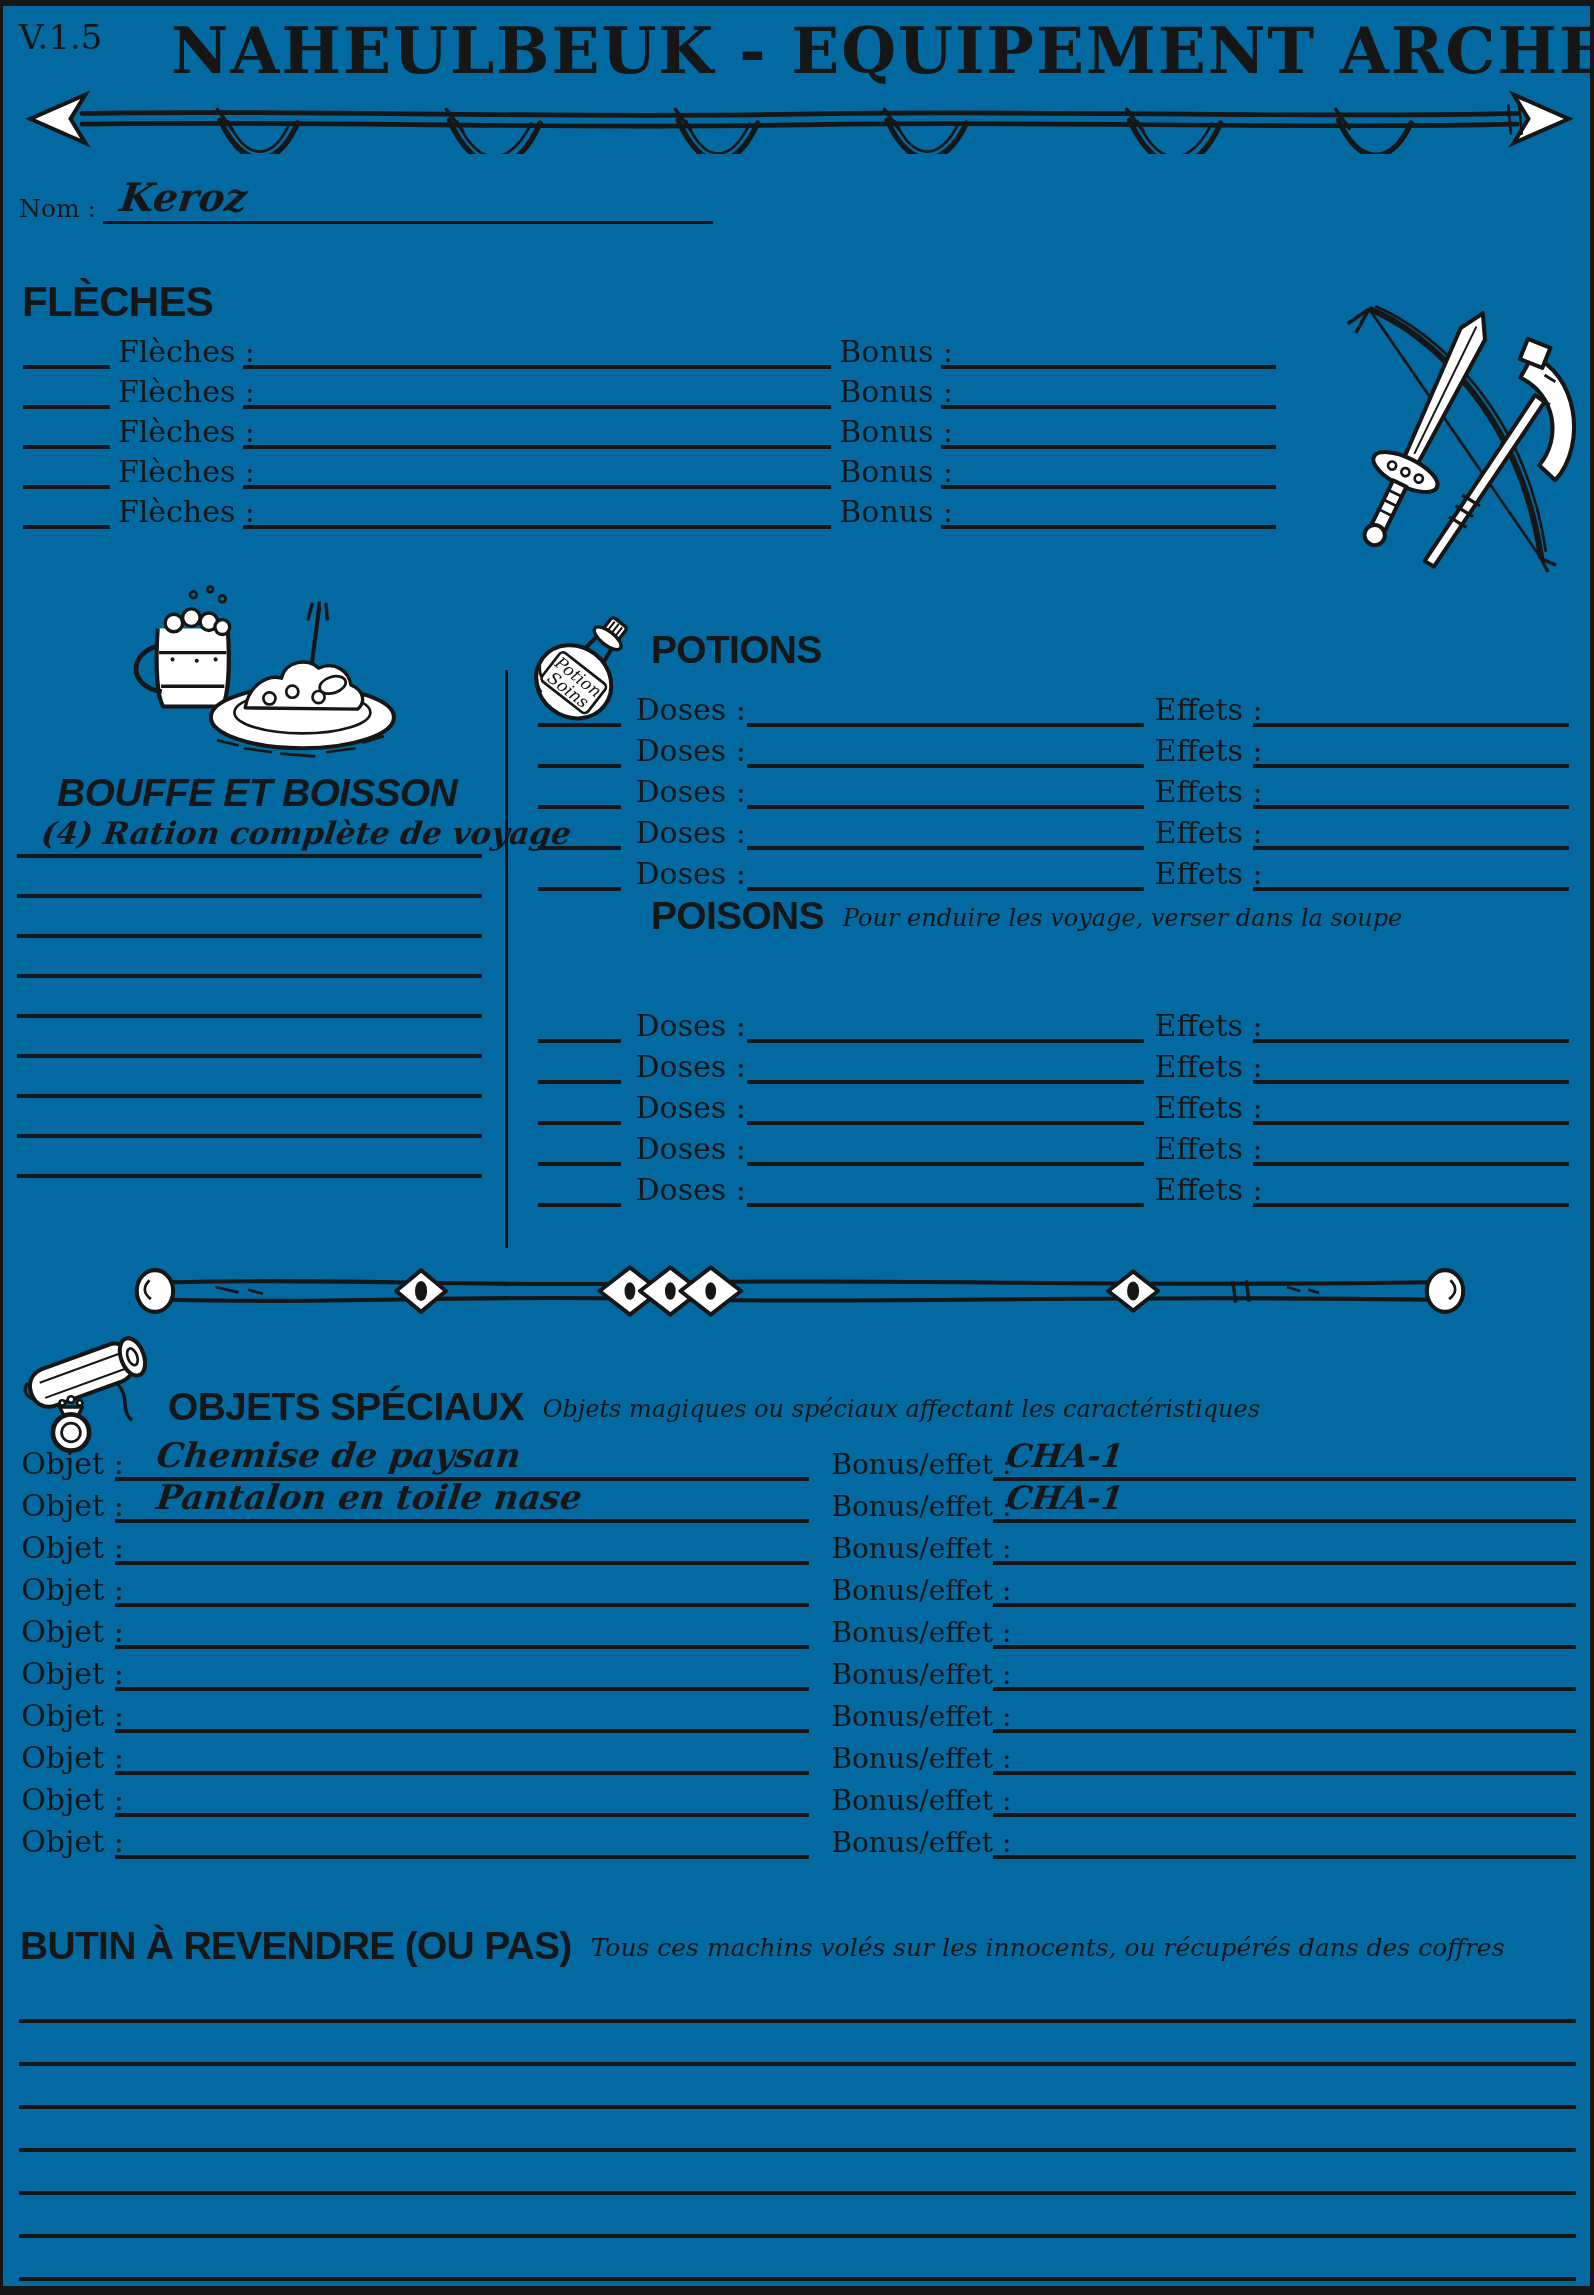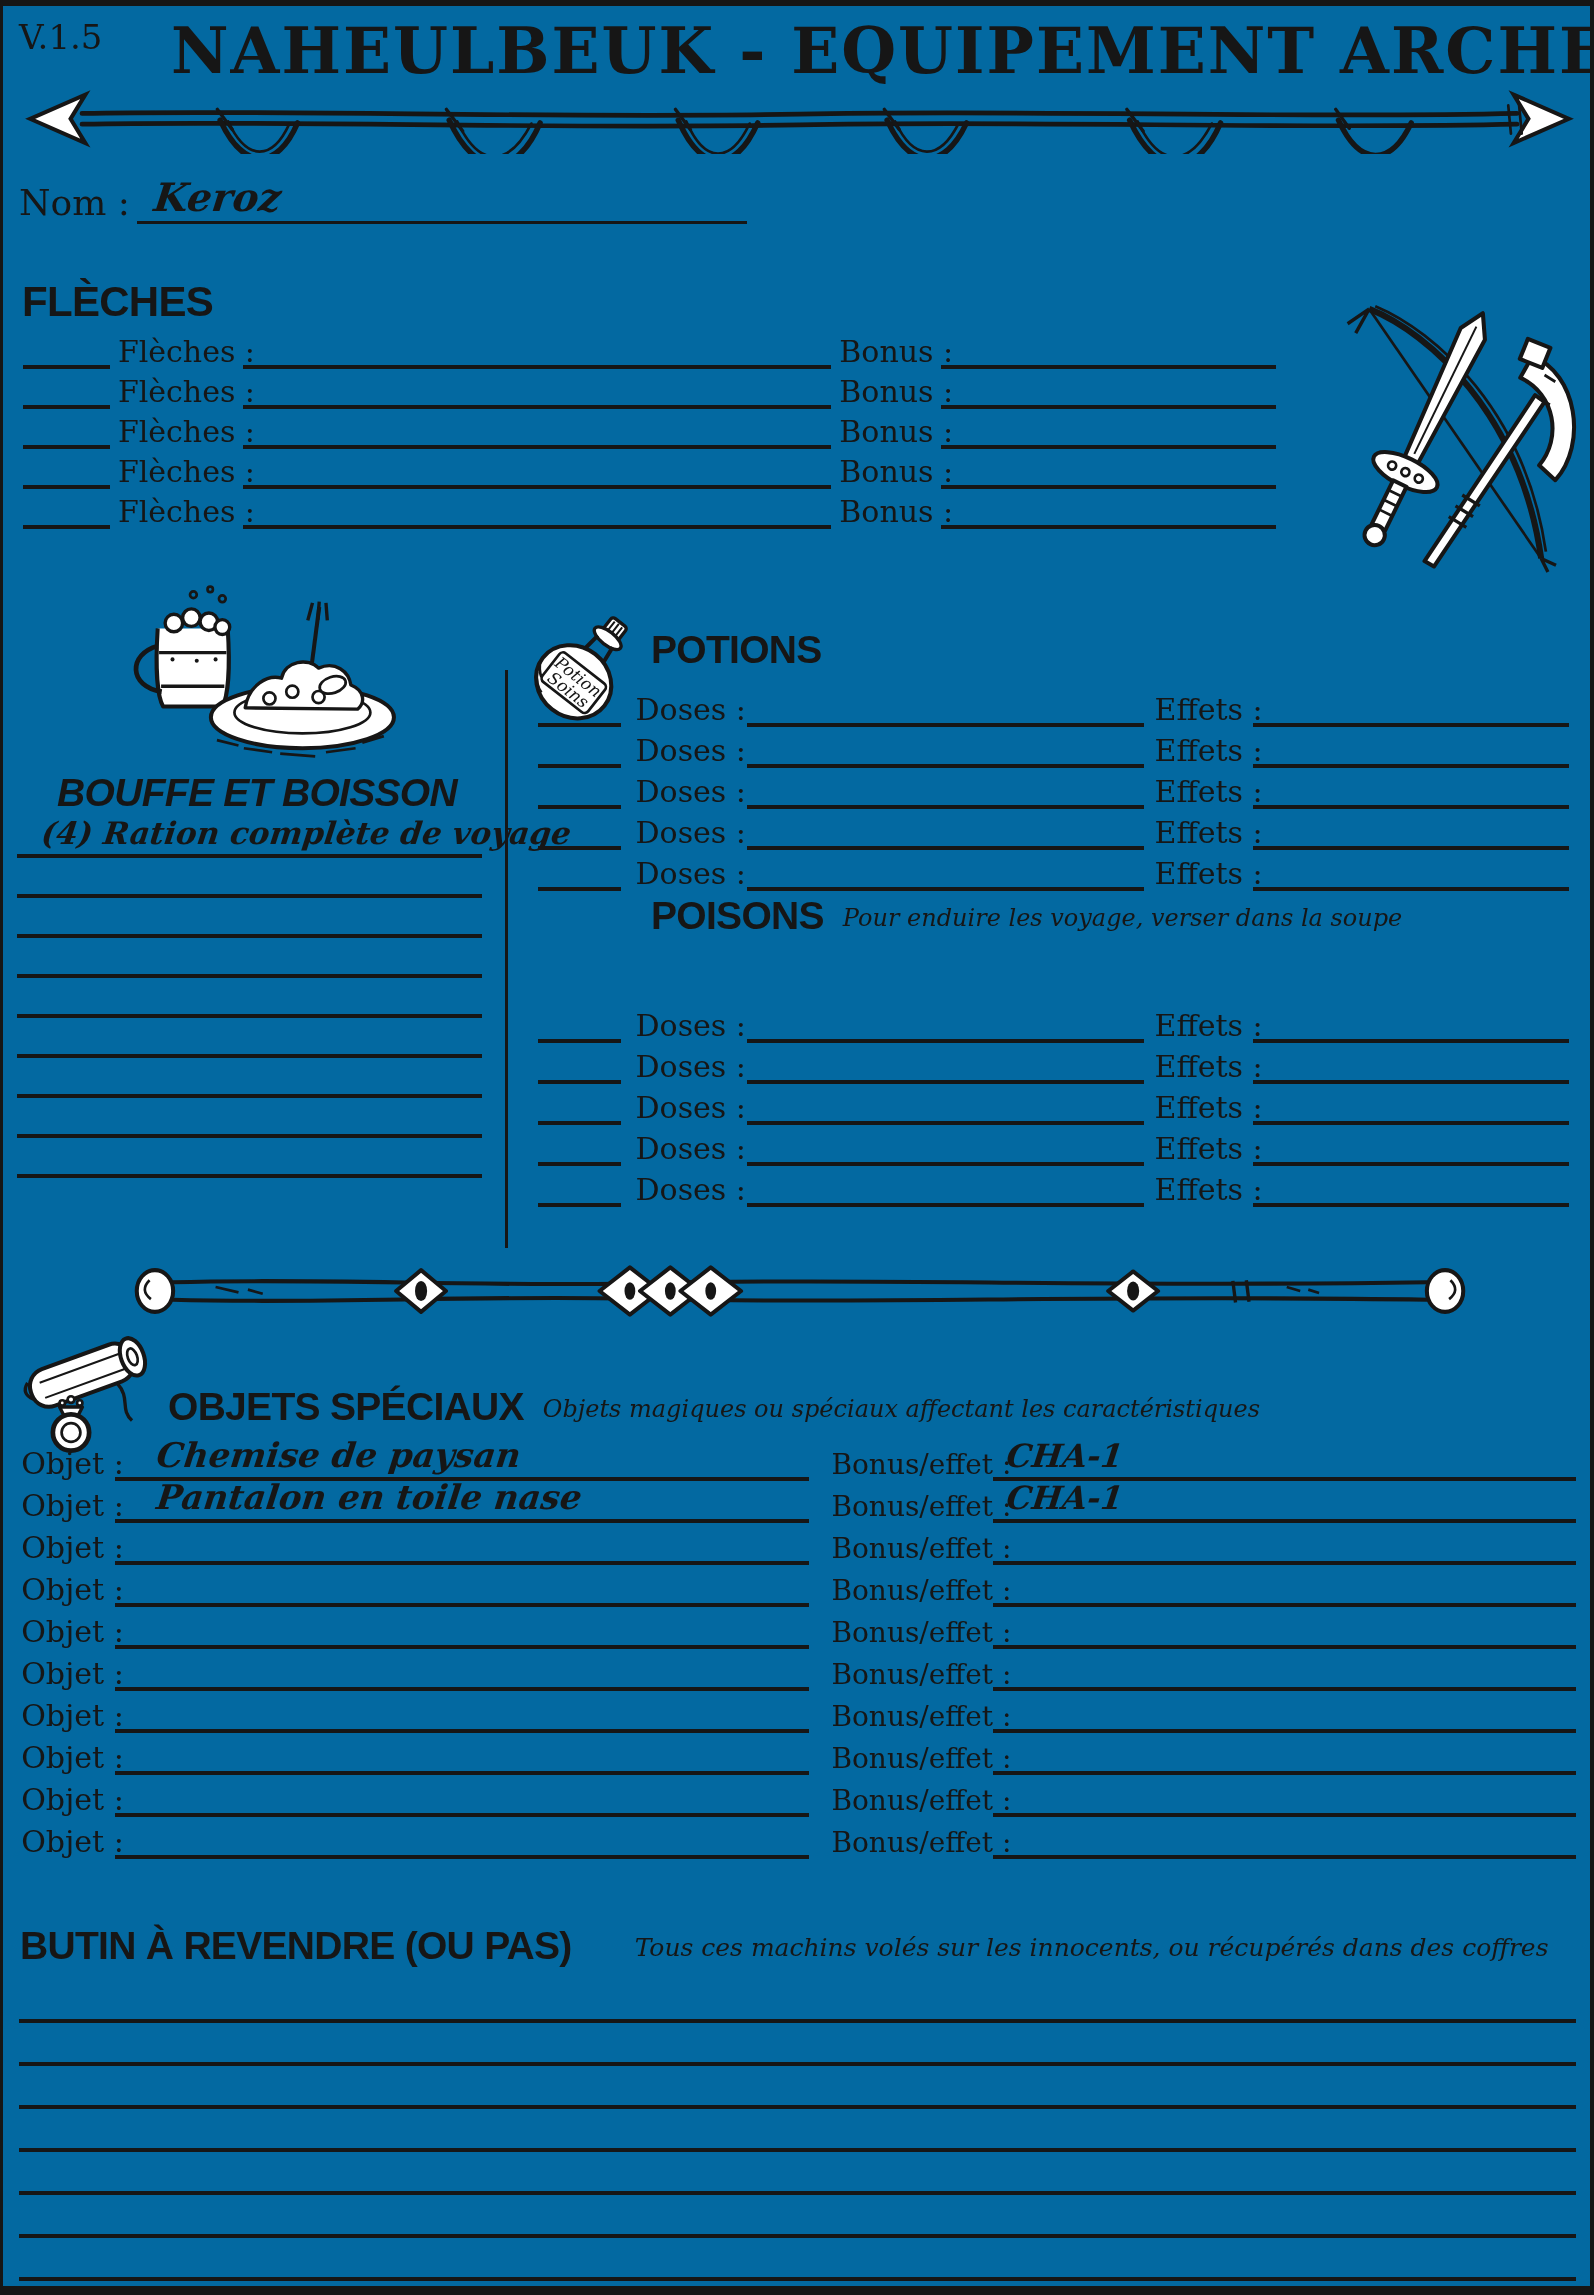--- a/index.html
+++ b/index.html
@@ -23,21 +23,21 @@
   .p-qty{width:84px}.p-dlbl{width:113px;padding-left:15px}.p-dline{width:404px}.p-elbl{width:98px;padding-left:10.8px}.p-eline{width:322px}
   .o-lbl{width:94px;padding-left:2.7px}.o-line{width:698px}.o-gap{width:15px}.o-blbl{width:162px;padding-left:8px;font-size:28px}.o-bline{width:586px}
   .b-line{width:100%}
   .t-line{width:100%}
   .vdiv{width:2.7px;background:#161616;}
   svg{display:block;}
   .title{font-family:"DejaVu Serif", serif;font-weight:bold;font-size:63px;letter-spacing:2px;
     text-align:center;white-space:nowrap;line-height:1;}
   .version{font-size:34px;}
   .nom-row{display:flex;align-items:flex-end;height:48px;}
-  .nom-lbl{font-size:36px;line-height:1;padding-bottom:2.7px;white-space:nowrap;margin-top:31px;}
+  .nom-lbl{font-size:25px;line-height:1;padding-bottom:2.7px;white-space:nowrap;margin-top:31px;}
   .nom-line{width:610px;border-bottom:3.4px solid #161616;height:9.4px;position:relative;margin-left:6.7px;}
   .nom-line .hand-in{font-size:39px;bottom:4px;left:15px;}
   .center{text-align:center;}
 </style>
 </head>
 <body>
 
 <div class="sheet">
 
   <div class="abs version" style="left:16px;top:10.8px;">V.1.5</div>
@@ -608,21 +608,21 @@
         </span>
         <span class="o-gap"></span>
         <span class="lb o-blbl">Bonus/effet :</span>
         <span class="ln o-bline">
           <span class="hand hand-in" style="font-size:32px;left:12px;"></span>
         </span>
       </div>
 
   </div>
 
-  <div class="abs hrow" style="left:17px;top:1920px;gap:44px;">
+  <div class="abs hrow" style="left:17px;top:1920px;">
     <span class="h1">BUTIN À REVENDRE (OU PAS)</span>
     <span class="sub" style="font-size:25px;">Tous ces machins volés sur les innocents, ou récupérés dans des coffres</span>
   </div>
   <div class="abs" style="left:15.5px;top:1974px;width:1557px;">
 
       <div class="row r64">
         <span class="ln t-line">
           <span class="hand hand-in" style="font-size:31px;left:27px;"></span>
         </span>
       </div>

